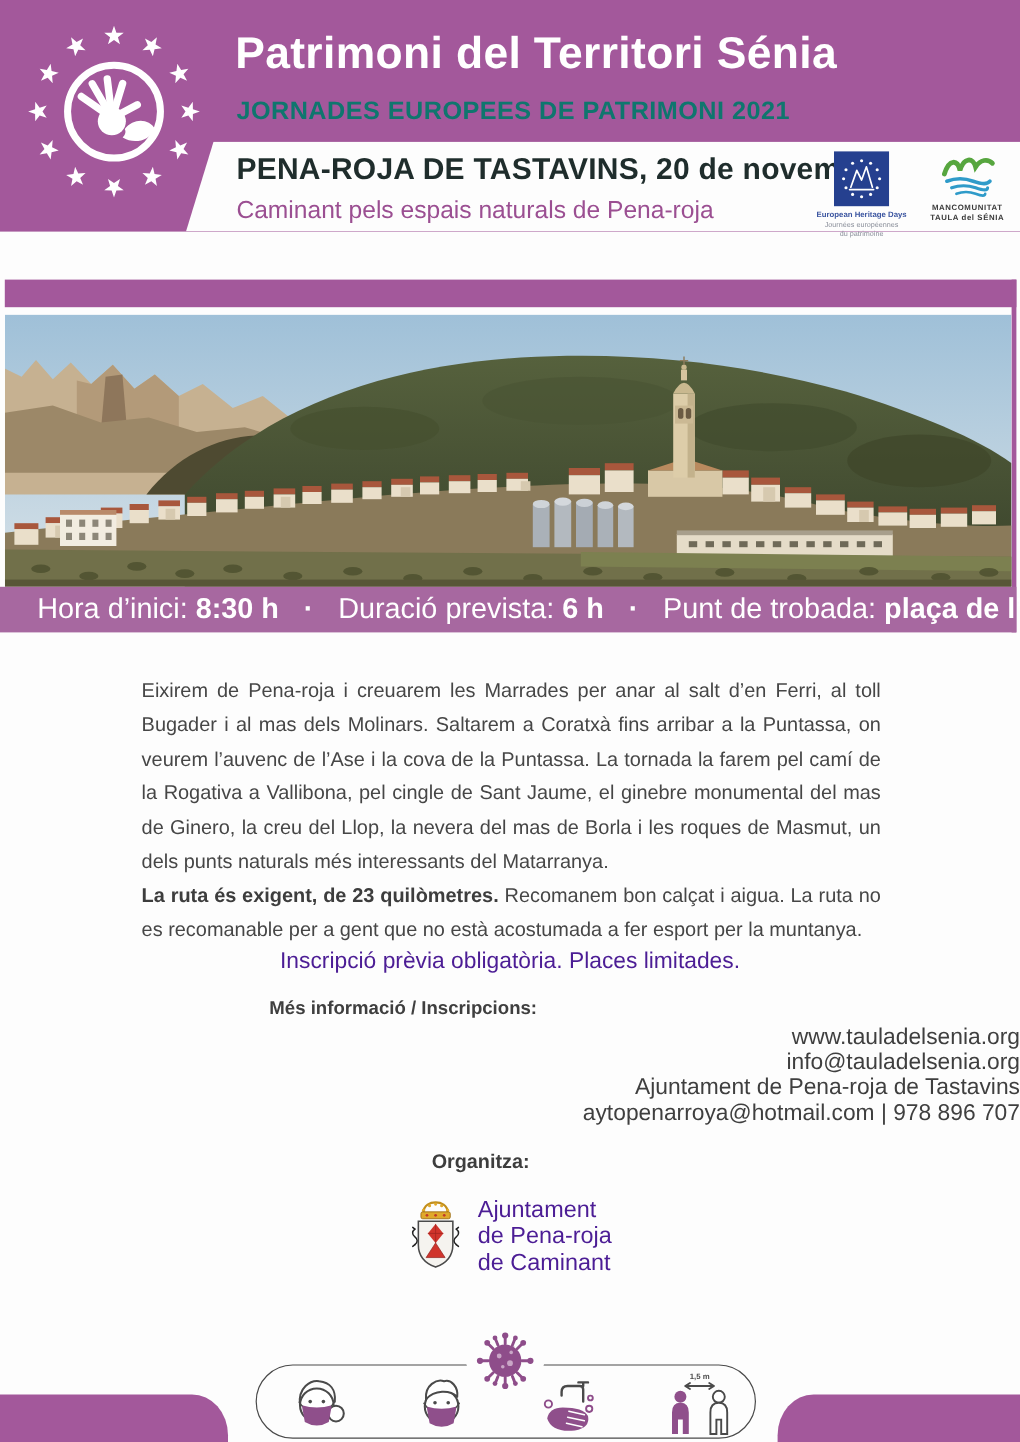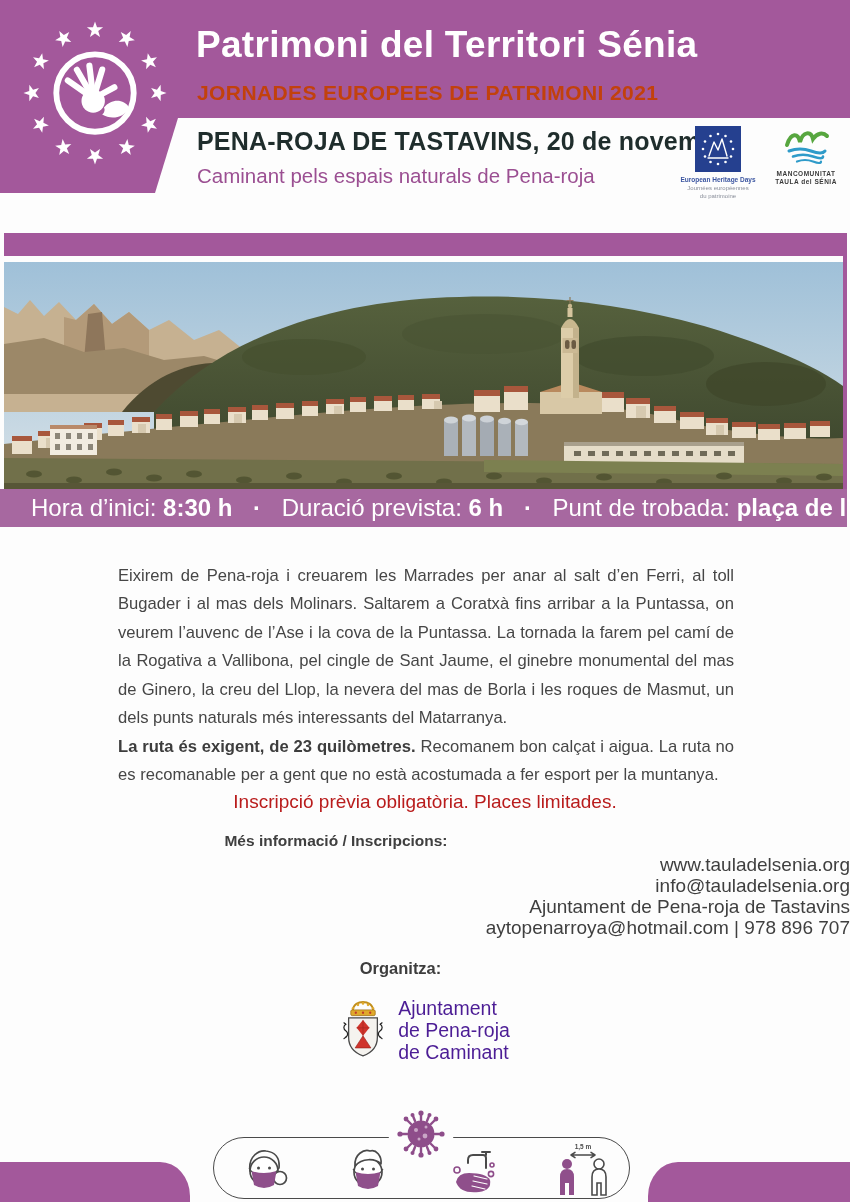--- a/index.html
+++ b/index.html
@@ -4,21 +4,21 @@
 <style>
   html,body{margin:0;padding:0;background:#fff;}
   .poster{position:relative;width:850px;height:1202px;background:#fdfdfd;overflow:hidden;
           font-family:"Liberation Sans",sans-serif;color:#454545;}
   .abs{position:absolute;}
 
   
   .header{left:0;top:0;width:850px;height:193px;background:#a3589b;}
   .hand-logo{left:14px;top:12px;}
   .main-title{left:196px;top:24px;font-size:37px;font-weight:bold;color:#fff;letter-spacing:.3px;text-align:right;}
-  .main-subtitle{left:197px;top:81px;font-size:21px;font-weight:bold;color:#c2410c;letter-spacing:.4px;}
+  .main-subtitle{left:197px;top:81px;font-size:21px;font-weight:bold;color:#0f766e;letter-spacing:.4px;}
   .wedge{left:0;top:118px;width:850px;height:75px;background:#fdfdfd;
          clip-path:polygon(178px 0,850px 0,850px 75px,155px 75px);}
   .event-title{left:197px;top:127px;font-size:25px;font-weight:bold;color:#1f2d2c;letter-spacing:.2px;}
   .event-subtitle{left:197px;top:164px;font-size:20.5px;color:#9b4f92;}
   .ehd-logo{left:695px;top:126px;}
   .ehd-caption{left:662px;top:176px;width:112px;text-align:center;line-height:8px;}
   .ehd-caption .l1{font-size:6.5px;font-weight:bold;color:#3b55a0;}
   .ehd-caption .l2{font-size:6px;color:#8a8f9a;}
   .manc-logo{left:779px;top:128px;}
   .manc-caption{left:760px;top:170px;width:92px;text-align:center;line-height:8px;
@@ -34,21 +34,21 @@
   .info-bar{left:0;top:489px;width:847px;height:38px;background:#a768a0;color:#fff;
             font-size:24px;line-height:38px;padding-left:31px;box-sizing:border-box;white-space:nowrap;}
   .info-bar b{font-weight:bold;}
   .ib-sep{margin:0 14px;font-weight:bold;}
 
   
   .par{left:118px;width:616px;font-size:16.6px;line-height:1.71;text-align:justify;color:#464646;margin:0;}
   .par1{top:562px;}
   .par2{top:733px;}
   .par2 strong{color:#3d3d3d;}
-  .registration{left:117px;top:791px;width:616px;text-align:center;font-size:19px;color:#b91c1c;}
+  .registration{left:117px;top:791px;width:616px;text-align:center;font-size:19px;color:#4c1d95;}
   .contact-heading{left:0;top:832px;width:672px;text-align:center;font-size:15.5px;font-weight:bold;color:#3f3f3f;}
   .contact-line{left:0;width:850px;text-align:right;font-size:19px;color:#3f3f3f;}
   .organitza{left:0;top:959px;width:801px;text-align:center;font-size:16.5px;font-weight:bold;color:#3d3d3d;}
   .org-block{left:0;top:995px;width:850px;display:flex;justify-content:center;align-items:center;gap:12px;}
   .org-name{font-size:19.5px;line-height:22px;color:#4c1d95;text-align:left;}
 
   
   .covid-pill{left:213px;top:1137px;width:417px;height:62px;border:1.6px solid #4a4a4a;border-radius:32px;box-sizing:border-box;}
   .covid-icon{position:absolute;}
   .virus-halo{left:388px;top:1101px;width:66px;height:60px;background:#fdfdfd;border-radius:50%;}

